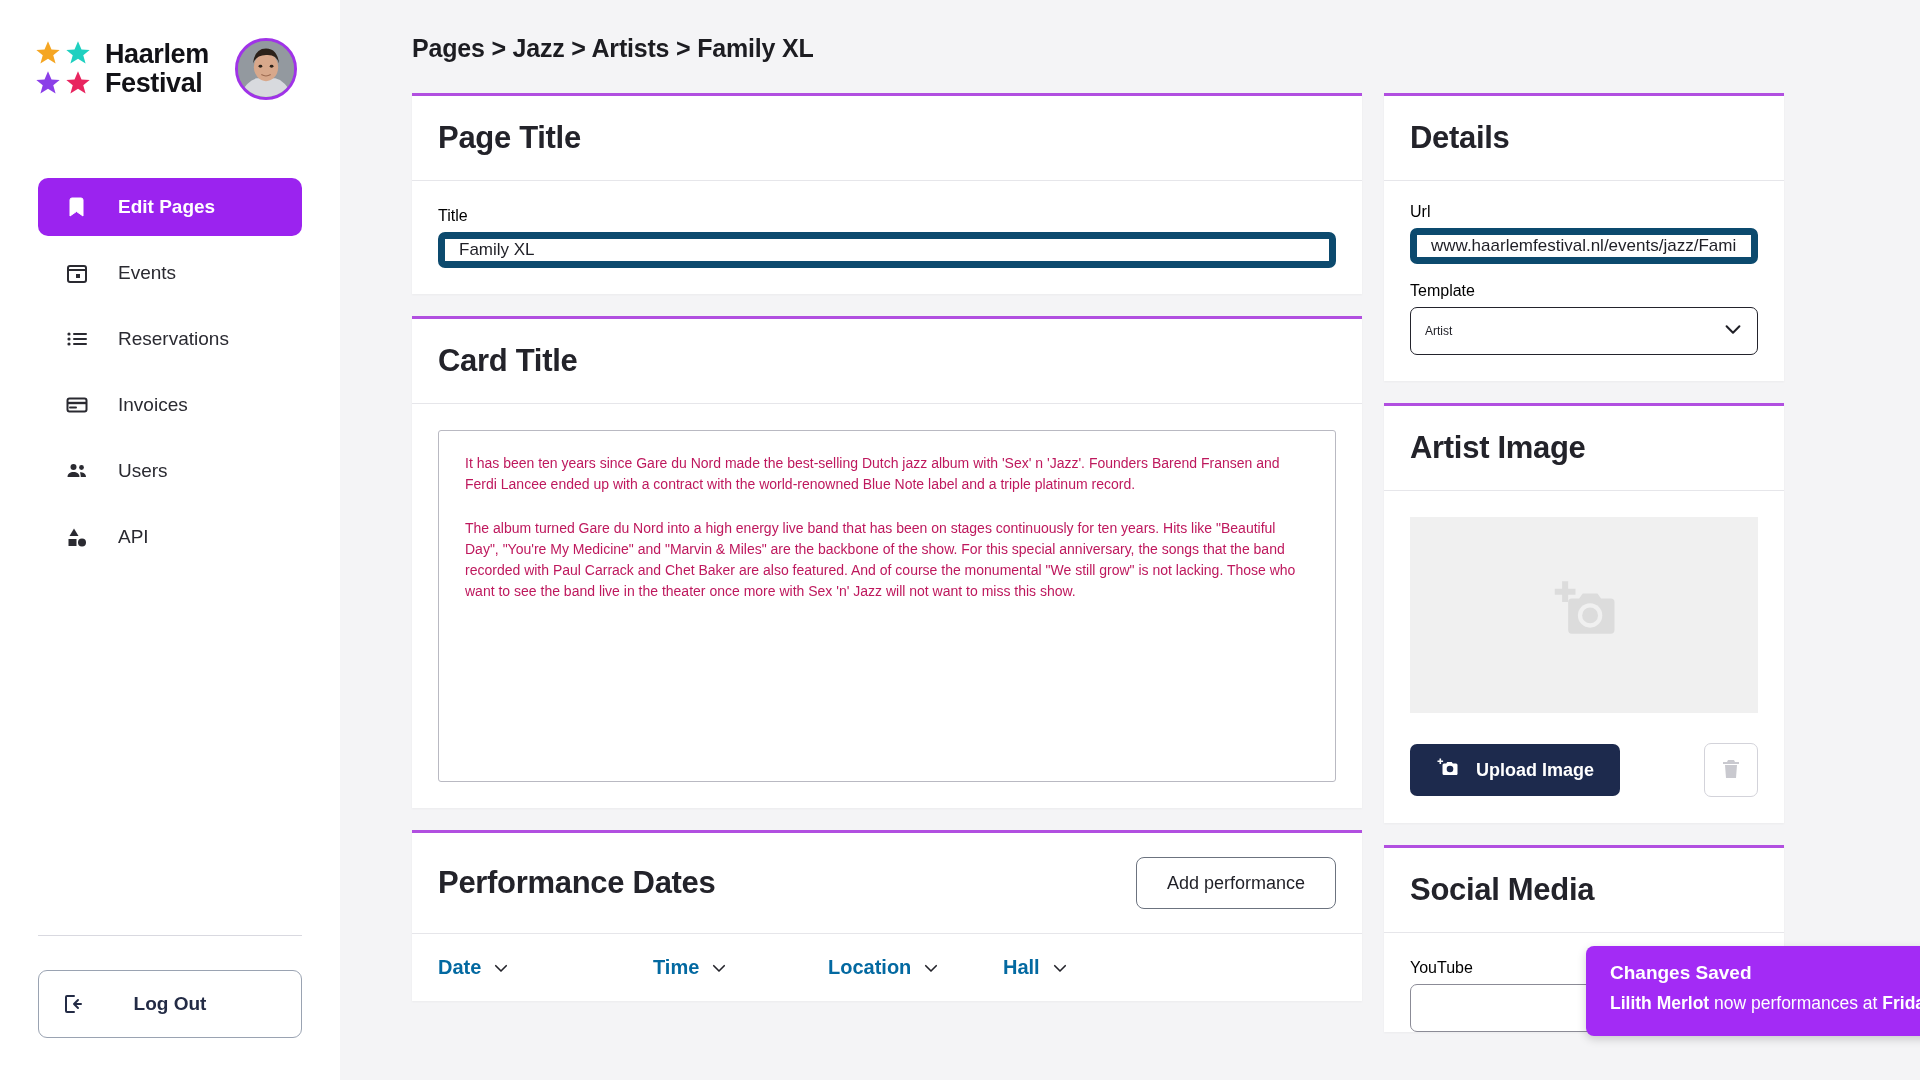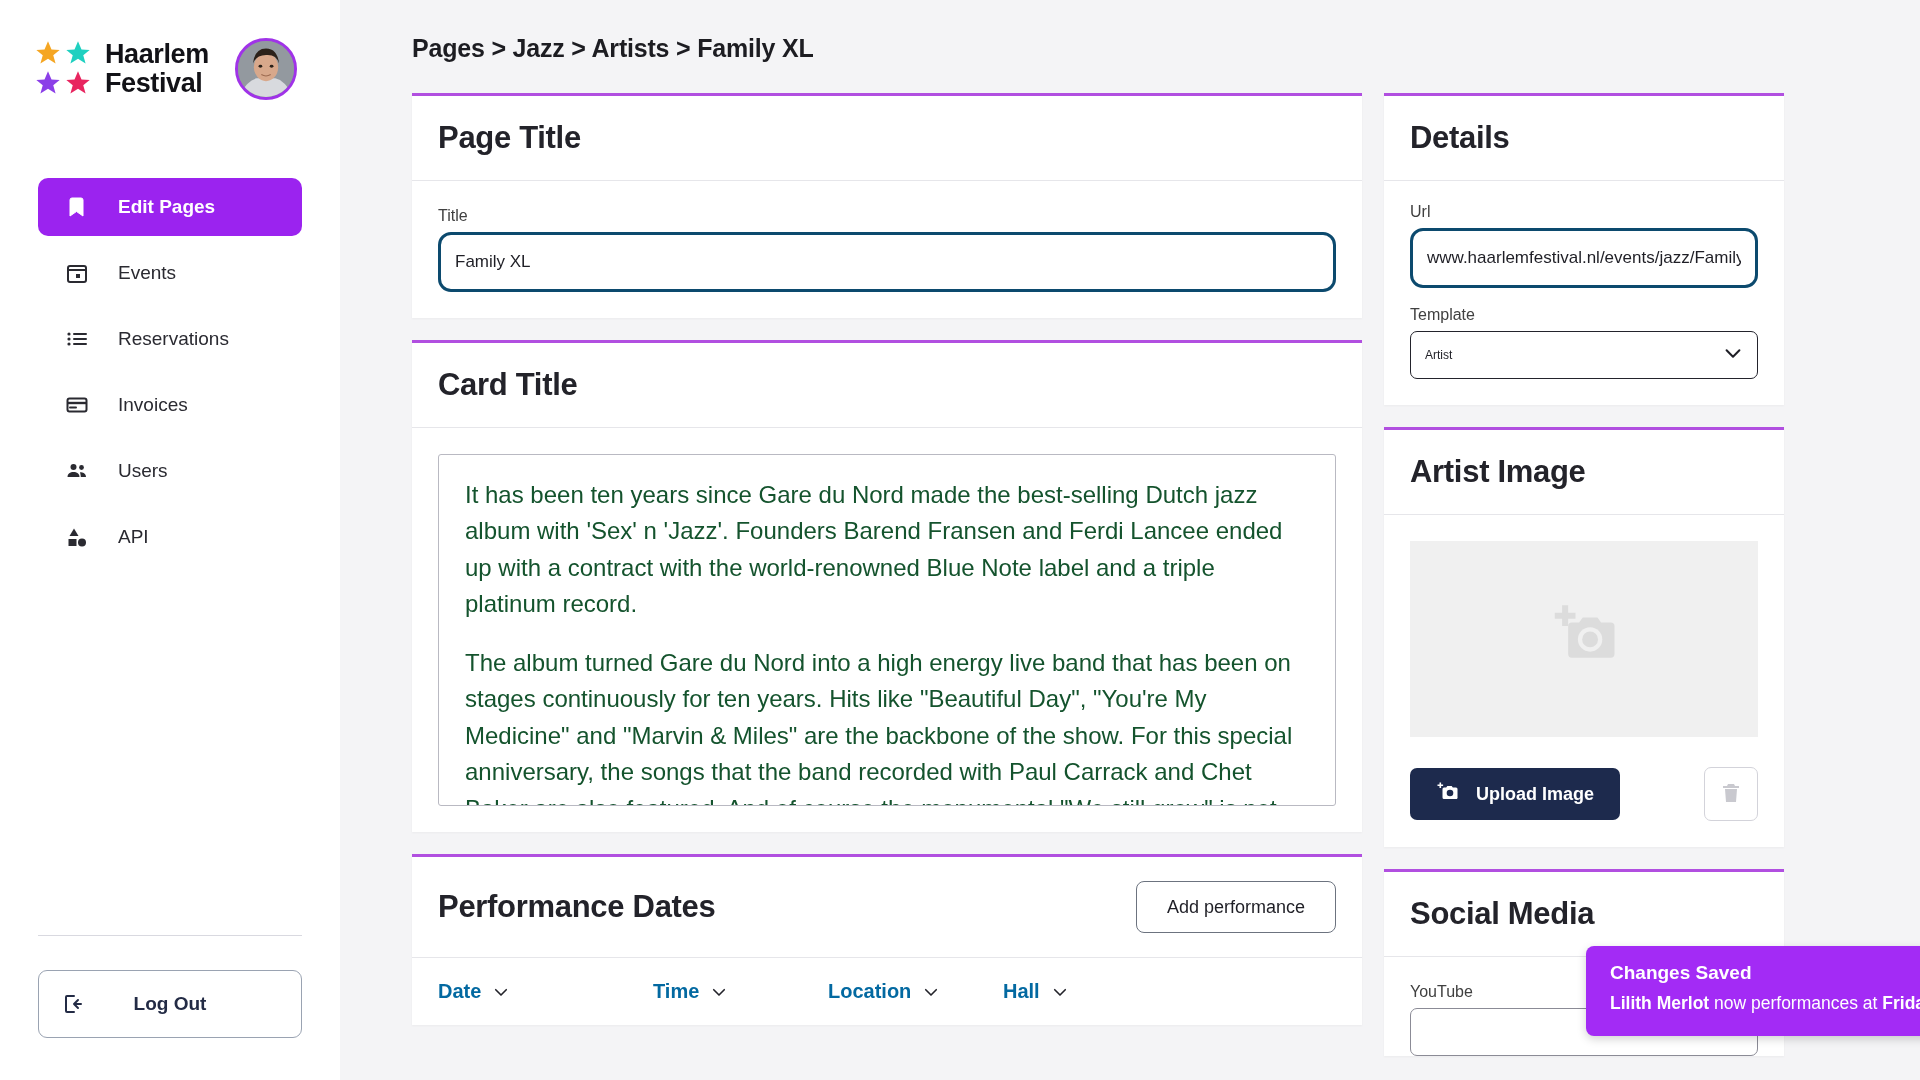--- a/index.html
+++ b/index.html
@@ -65,38 +65,38 @@
     margin-bottom: 22px;
     box-shadow: 0 1px 2px rgba(0,0,0,0.04);
   }
   .card-head {
     padding: 24px 26px; border-bottom: 1px solid #e6e6ea;
     display: flex; align-items: center; justify-content: space-between; min-height: 74px;
   }
   .card-title { font-size: 31px; font-weight: 700; color: #23232a; letter-spacing: -0.3px; }
   .card-body { padding: 26px; }
 
-  .field-label { font-size: 16px; color: #404040; margin-bottom: 7px; display: block; }
+  .field-label { font-size: 16px; color: #000000; margin-bottom: 7px; display: block; }
   .text-input {
-    width: 100%; height: 60px; border: 3px solid #0c4a6e; border-radius: 13px;
+    width: 100%; height: 36px; border: 7px solid #0c4a6e; border-radius: 7px;
     padding: 0 14px; font-size: 17px; font-family: inherit; color: #1f1f26; background: #fff;
   }
   .select-wrap { position: relative; }
   .select-input {
     width: 100%; height: 48px; border: 1px solid #23232c; border-radius: 7px;
     padding: 0 44px 0 14px; font-size: 12px; color: #1f1f26; background: #fff;
     display: flex; align-items: center; cursor: pointer;
   }
   .select-wrap .chev { position: absolute; right: 14px; top: 50%; transform: translateY(-50%); pointer-events: none; }
 
   .rich-text {
     border: 1px solid #b9b9c2; border-radius: 3px; padding: 22px 26px;
     height: 352px; overflow: hidden; background: #fff;
   }
-  .rich-text p { font-size: 24px; line-height: 1.52; color: #14532d; margin-bottom: 22px; }
+  .rich-text p { font-size: 14px; line-height: 1.52; color: #be185d; margin-bottom: 22px; }
 
   .btn-outline {
     border: 1px solid #6c737f; border-radius: 8px; background: #fff;
     height: 52px; padding: 0 30px; font-size: 18px; font-family: inherit;
     color: #1f1f26; cursor: pointer;
   }
 
   table.perf { width: 100%; border-collapse: collapse; }
   table.perf th {
     text-align: left; font-size: 20px; font-weight: 700; color: #0369a1;

